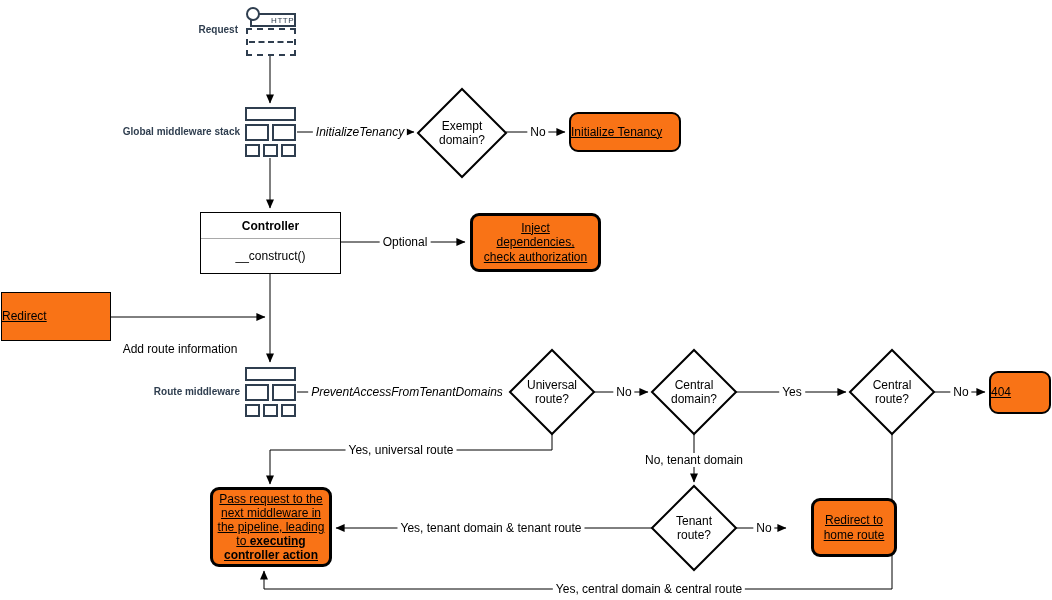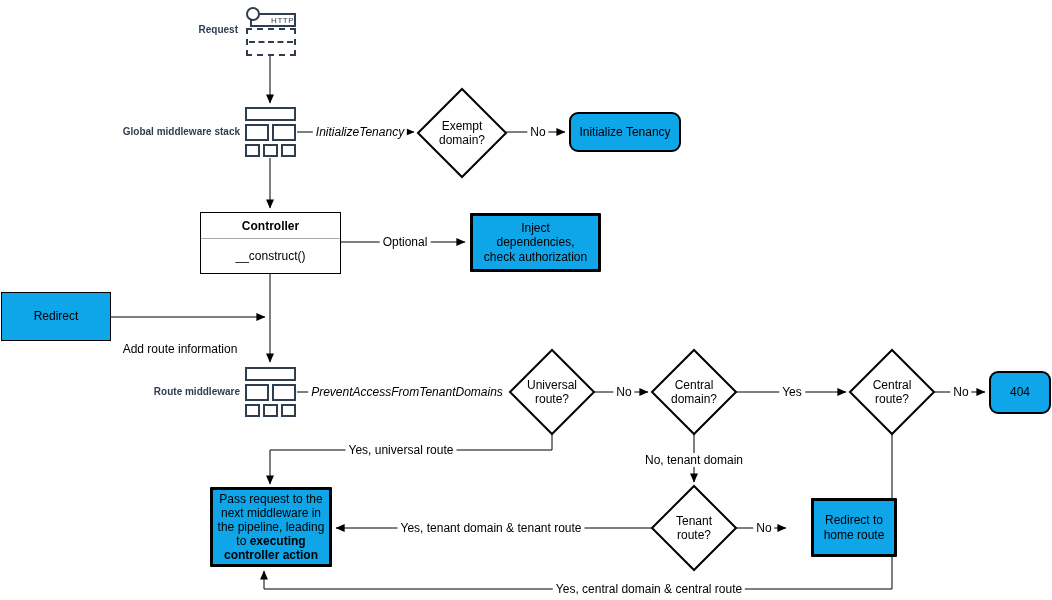--- a/index.html
+++ b/index.html
@@ -3,26 +3,26 @@
 <meta charset="utf-8">
 <style>
   html,body{margin:0;padding:0;background:#ffffff;}
   .canvas{
     position:relative;width:1052px;height:600px;background:#ffffff;
     font-family:"Liberation Sans",sans-serif;color:#000;overflow:hidden;
   }
   .edge-layer{position:absolute;left:0;top:0;z-index:1;}
   
   .box{
-    position:absolute;z-index:3;background:#0ea5e9;border:2px solid #000;
-    display:flex;align-items:center;justify-content:center;text-align:center;
-    font-size:12px;line-height:1.22;box-sizing:border-box;
+    position:absolute;z-index:3;background:#f97316;border:2px solid #000;
+    display:flex;align-items:center;text-align:center;
+    font-size:12px;line-height:1.22;box-sizing:border-box;text-decoration:underline;
   }
   .rounded{border-radius:9px;}
-  .thick{border-width:3px;border-radius:1px;}
+  .thick{border-width:3px;border-radius:9px;}
   .plain{border-width:1px;border-radius:0;}
   .uml{
     position:absolute;z-index:3;background:#fff;border:1px solid #000;
     box-sizing:border-box;font-size:12px;text-align:center;
   }
   .uml .uml-head{
     height:25px;display:flex;align-items:center;justify-content:center;
     font-weight:700;border-bottom:1px solid #a9a9a9;
   }
   .uml .uml-body{height:34px;display:flex;align-items:center;justify-content:center;}

